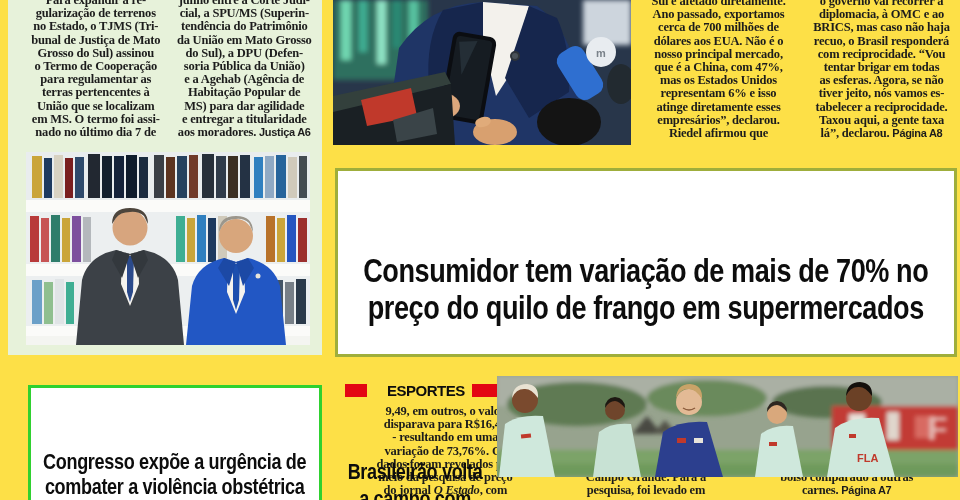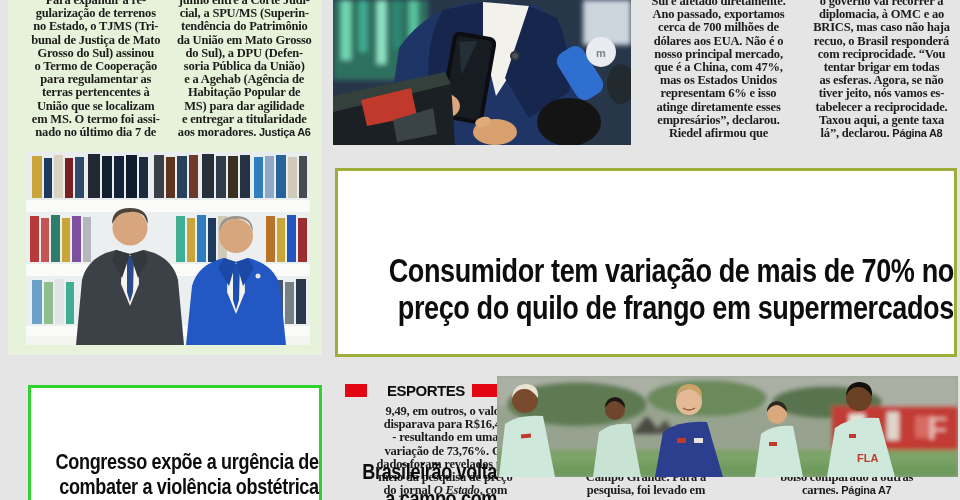--- a/index.html
+++ b/index.html
@@ -1,35 +1,35 @@
 <!DOCTYPE html>
 <html><head>
 <meta charset="utf-8">
 <style>
   html,body{margin:0;padding:0;background:#fff;}
-  .page{position:relative;width:960px;height:500px;background:#e5e5e5;overflow:hidden;
+  .page{position:relative;width:960px;height:500px;background:#fde047;overflow:hidden;
         font-family:"Liberation Serif",serif;color:#1c1c1c;}
   
   .left-panel{position:absolute;left:8px;top:-14px;width:314px;height:369px;background:#e7f2da;}
   .lp-cols{position:absolute;left:18px;top:8px;width:288px;display:flex;gap:9px;}
   .body-col{flex:1;font-weight:bold;font-size:12.5px;line-height:13.2px;text-align:center;
             white-space:pre-line;letter-spacing:-0.2px;}
   .page-ref{font-family:"Liberation Sans",sans-serif;font-size:11px;letter-spacing:-0.3px;}
   .credit{font-family:"Liberation Sans",sans-serif;font-size:9.5px;font-weight:bold;color:#3b3b3b;margin-top:33px;}
   .lp-credit{position:absolute;right:14px;top:155px;}
   .lp-photo{position:absolute;left:18px;top:166px;width:284px;height:193px;overflow:hidden;}
   
   .mid-photo{position:absolute;left:333px;top:0;width:298px;height:145px;overflow:hidden;}
   
   .tr-cols{position:absolute;left:642px;top:-5px;width:316px;display:flex;gap:10px;}
   
   .consumer-box{position:absolute;left:335px;top:168px;width:616px;height:183px;
                 border:3px solid #9fae3b;background:#fff;}
   .headline{font-family:"Liberation Sans",sans-serif;font-weight:bold;color:#0d0d0d;
-            text-align:right;white-space:pre;}
+            text-align:center;white-space:pre;}
   .hl-squeeze{display:block;width:122%;margin-left:-11%;transform:scaleX(0.82);transform-origin:50% 50%;}
   .consumer-hl{margin-top:7px;font-size:33px;line-height:37px;letter-spacing:-0.5px;}
   .consumer-cols{display:flex;gap:10px;padding:5px 12px 0 12px;}
   
   .congress-box{position:absolute;left:28px;top:385px;width:288px;height:140px;
                 border:3px solid #2fd12f;background:#fff;}
   .congress-hl{margin-top:11px;font-size:22px;line-height:25px;letter-spacing:-0.4px;}
   
   .sports-credit{position:absolute;left:700px;top:370px;width:255px;text-align:left;font-weight:normal;color:#444;}
   .kicker-row{position:absolute;left:345px;top:383px;width:613px;display:flex;align-items:center;height:14px;}

